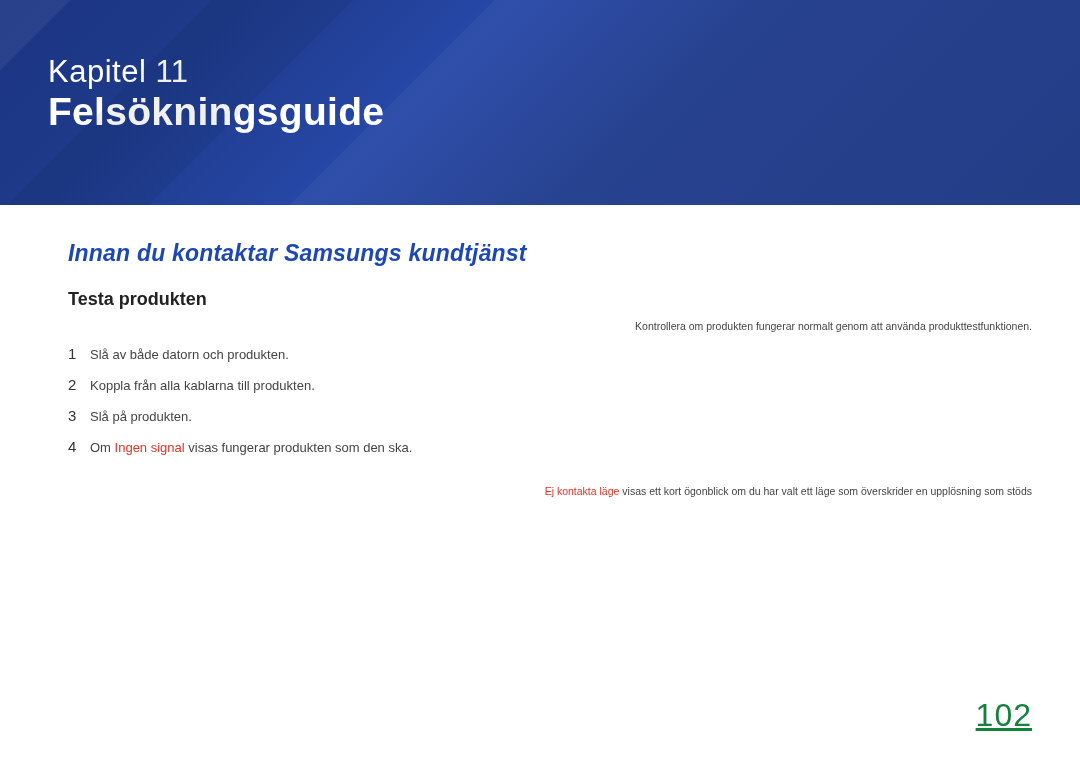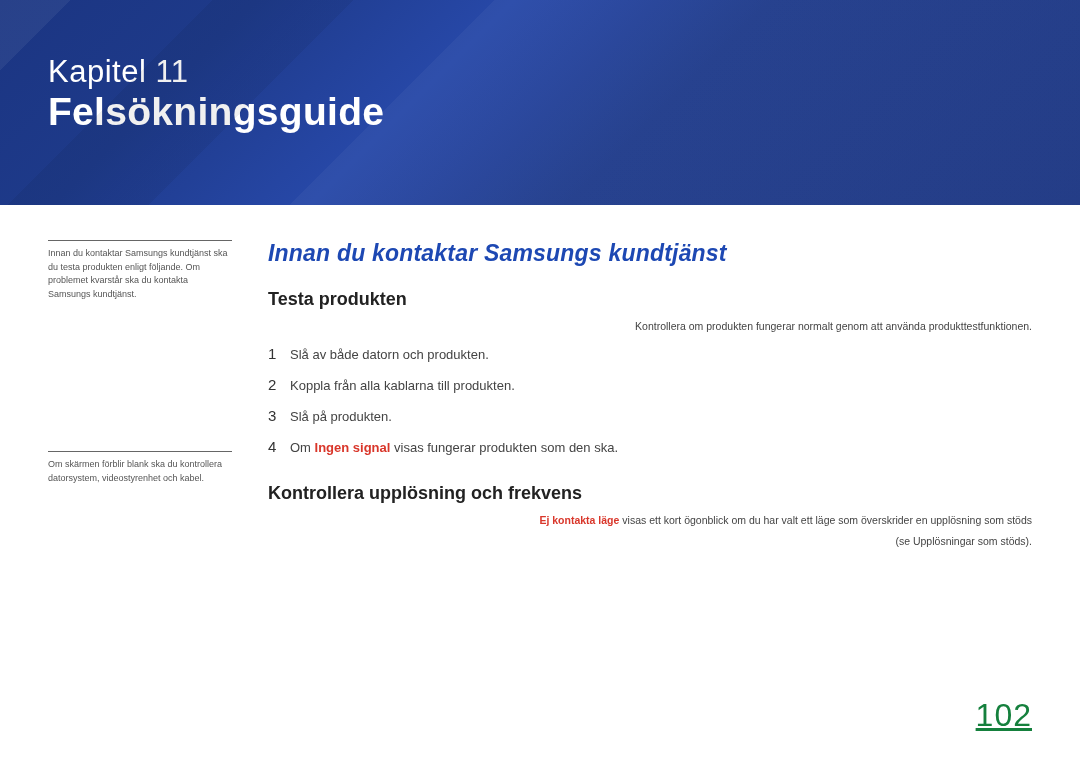--- a/index.html
+++ b/index.html
@@ -103,21 +103,21 @@
     font-size: 15px;
     font-weight: 400;
     color: #333;
   }
   .step-text {
     font-size: 13px;
     color: #444;
   }
   .red-bold {
     color: #d9362a;
-    font-weight: 700;
+    font-weight: 400;
   }
   .second-section {
     margin-top: 10px;
   }
   .page-number {
     position: absolute;
     right: 48px;
     bottom: 29px;
     font-size: 32px;
     font-weight: 300;
@@ -128,24 +128,20 @@
 </style>
 </head>
 <body>
 
 <div class="header-band">
   <div class="chapter-line">Kapitel 11</div>
   <div class="chapter-title">Felsökningsguide</div>
 </div>
 
 <div class="content">
-  <aside class="sidebar">
-    <div class="sidenote">Innan du kontaktar Samsungs kundtjänst ska du testa produkten enligt följande. Om problemet kvarstår ska du kontakta Samsungs kundtjänst.</div>
-    <div class="sidenote">Om skärmen förblir blank ska du kontrollera datorsystem, videostyrenhet och kabel.</div>
-  </aside>
 
   <main class="main">
     <h1 class="section-heading">Innan du kontaktar Samsungs kundtjänst</h1>
 
     <section>
       <h2 class="sub-heading">Testa produkten</h2>
       <p class="para">Kontrollera om produkten fungerar normalt genom att använda produkttestfunktionen.</p>
 
       <div class="steps">
         <div class="step">
@@ -163,22 +159,20 @@
         <div class="step">
           <div class="step-num">4</div>
           <div class="step-text">
             <span>Om </span><span class="red-bold">Ingen signal</span><span> visas fungerar produkten som den ska.</span>
           </div>
         </div>
       </div>
     </section>
 
     <section class="second-section">
-      <h2 class="sub-heading">Kontrollera upplösning och frekvens</h2>
       <p class="para">
         <span class="red-bold">Ej kontakta läge</span><span> visas ett kort ögonblick om du har valt ett läge som överskrider en upplösning som stöds</span>
       </p>
-      <p class="para">(se Upplösningar som stöds).</p>
     </section>
   </main>
 </div>
 
 <div class="page-number">102</div>
 
 </body></html>

